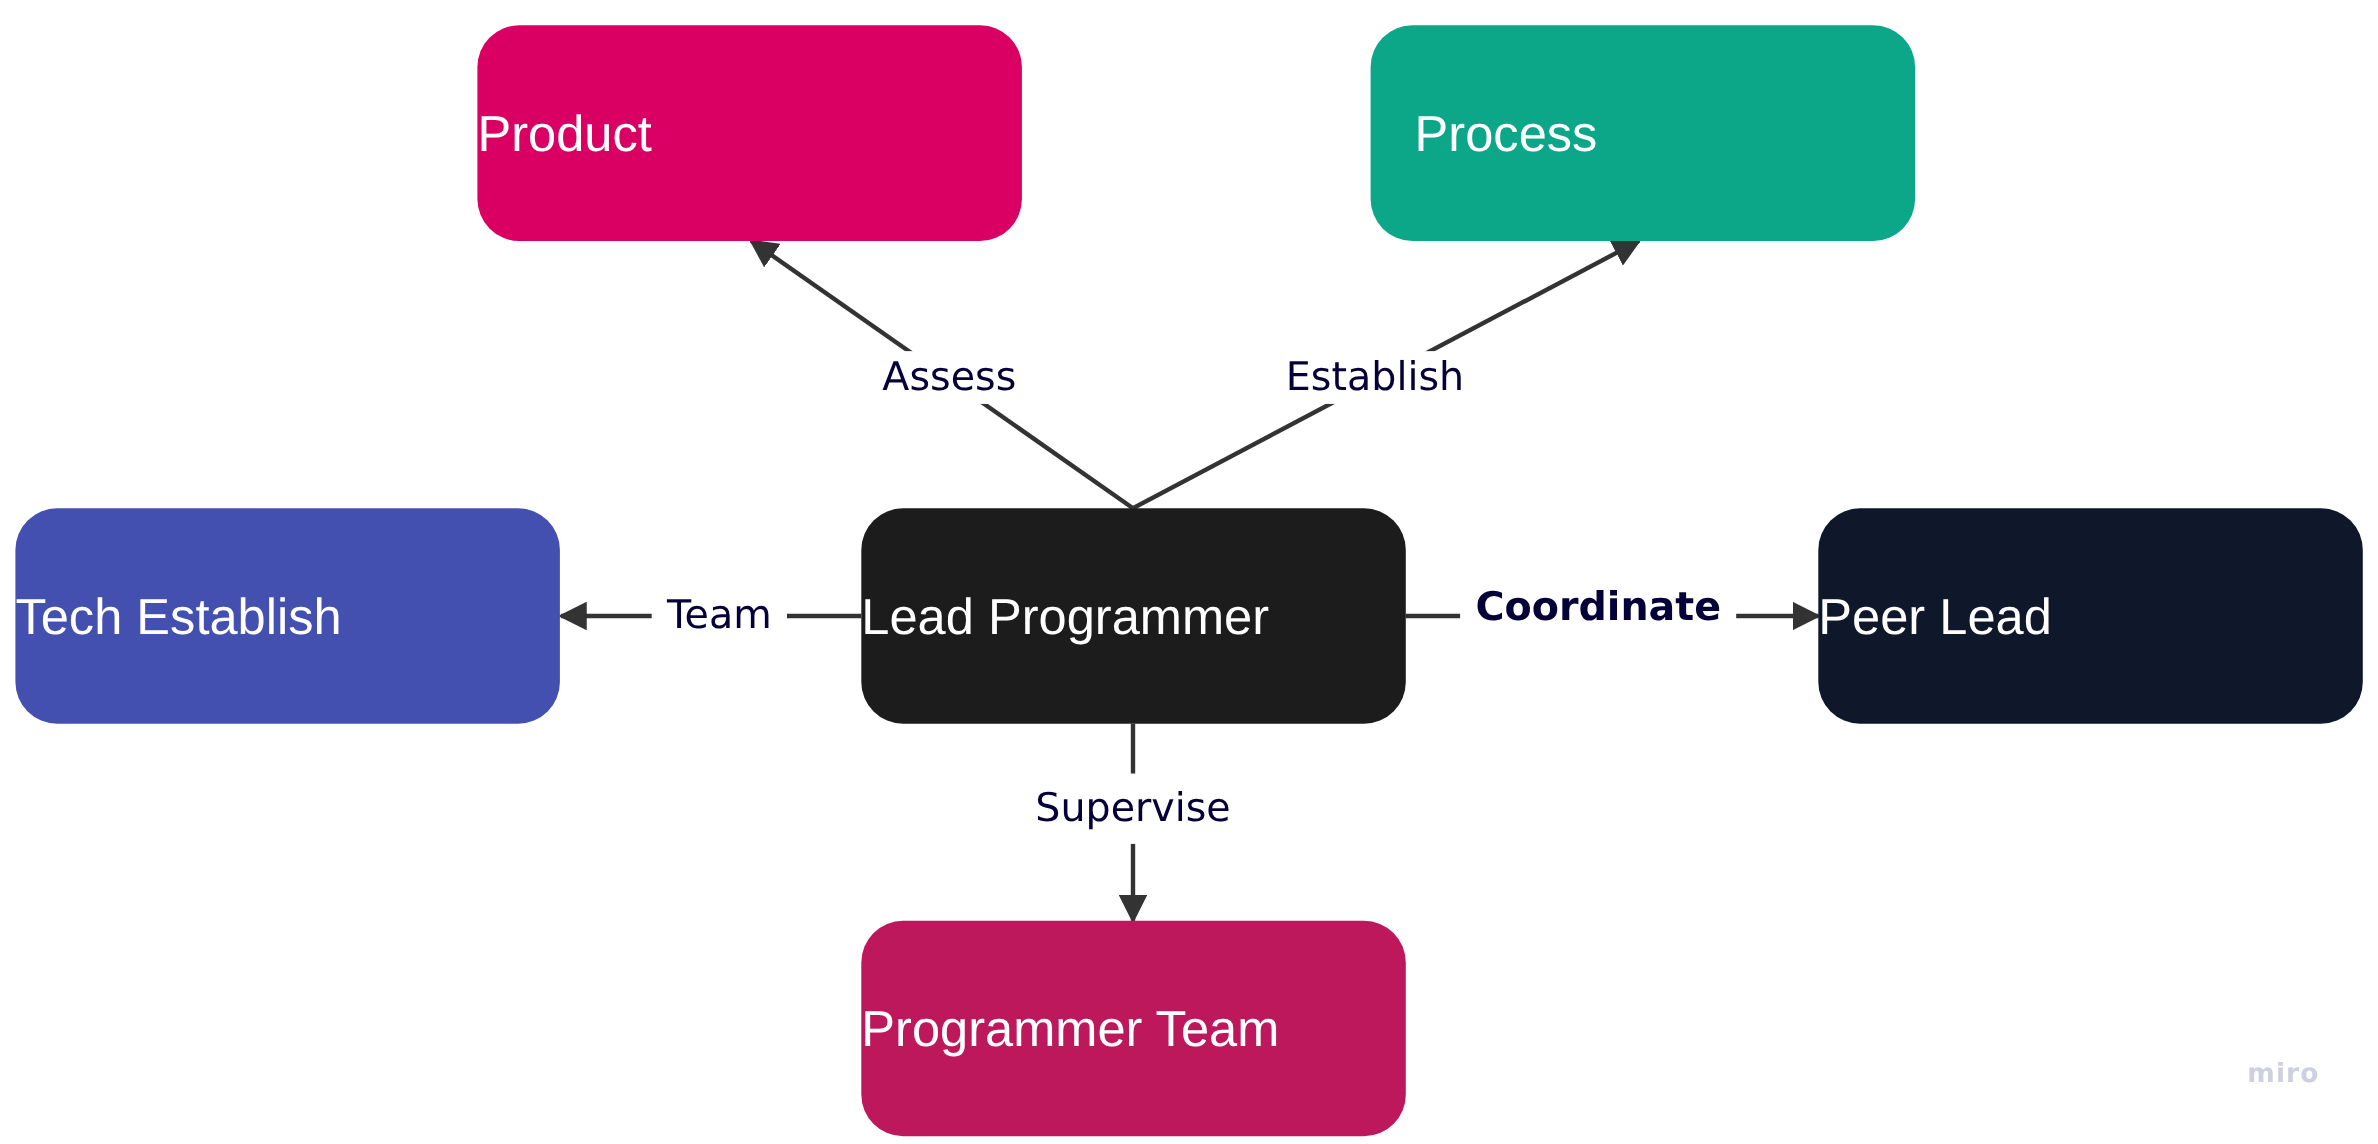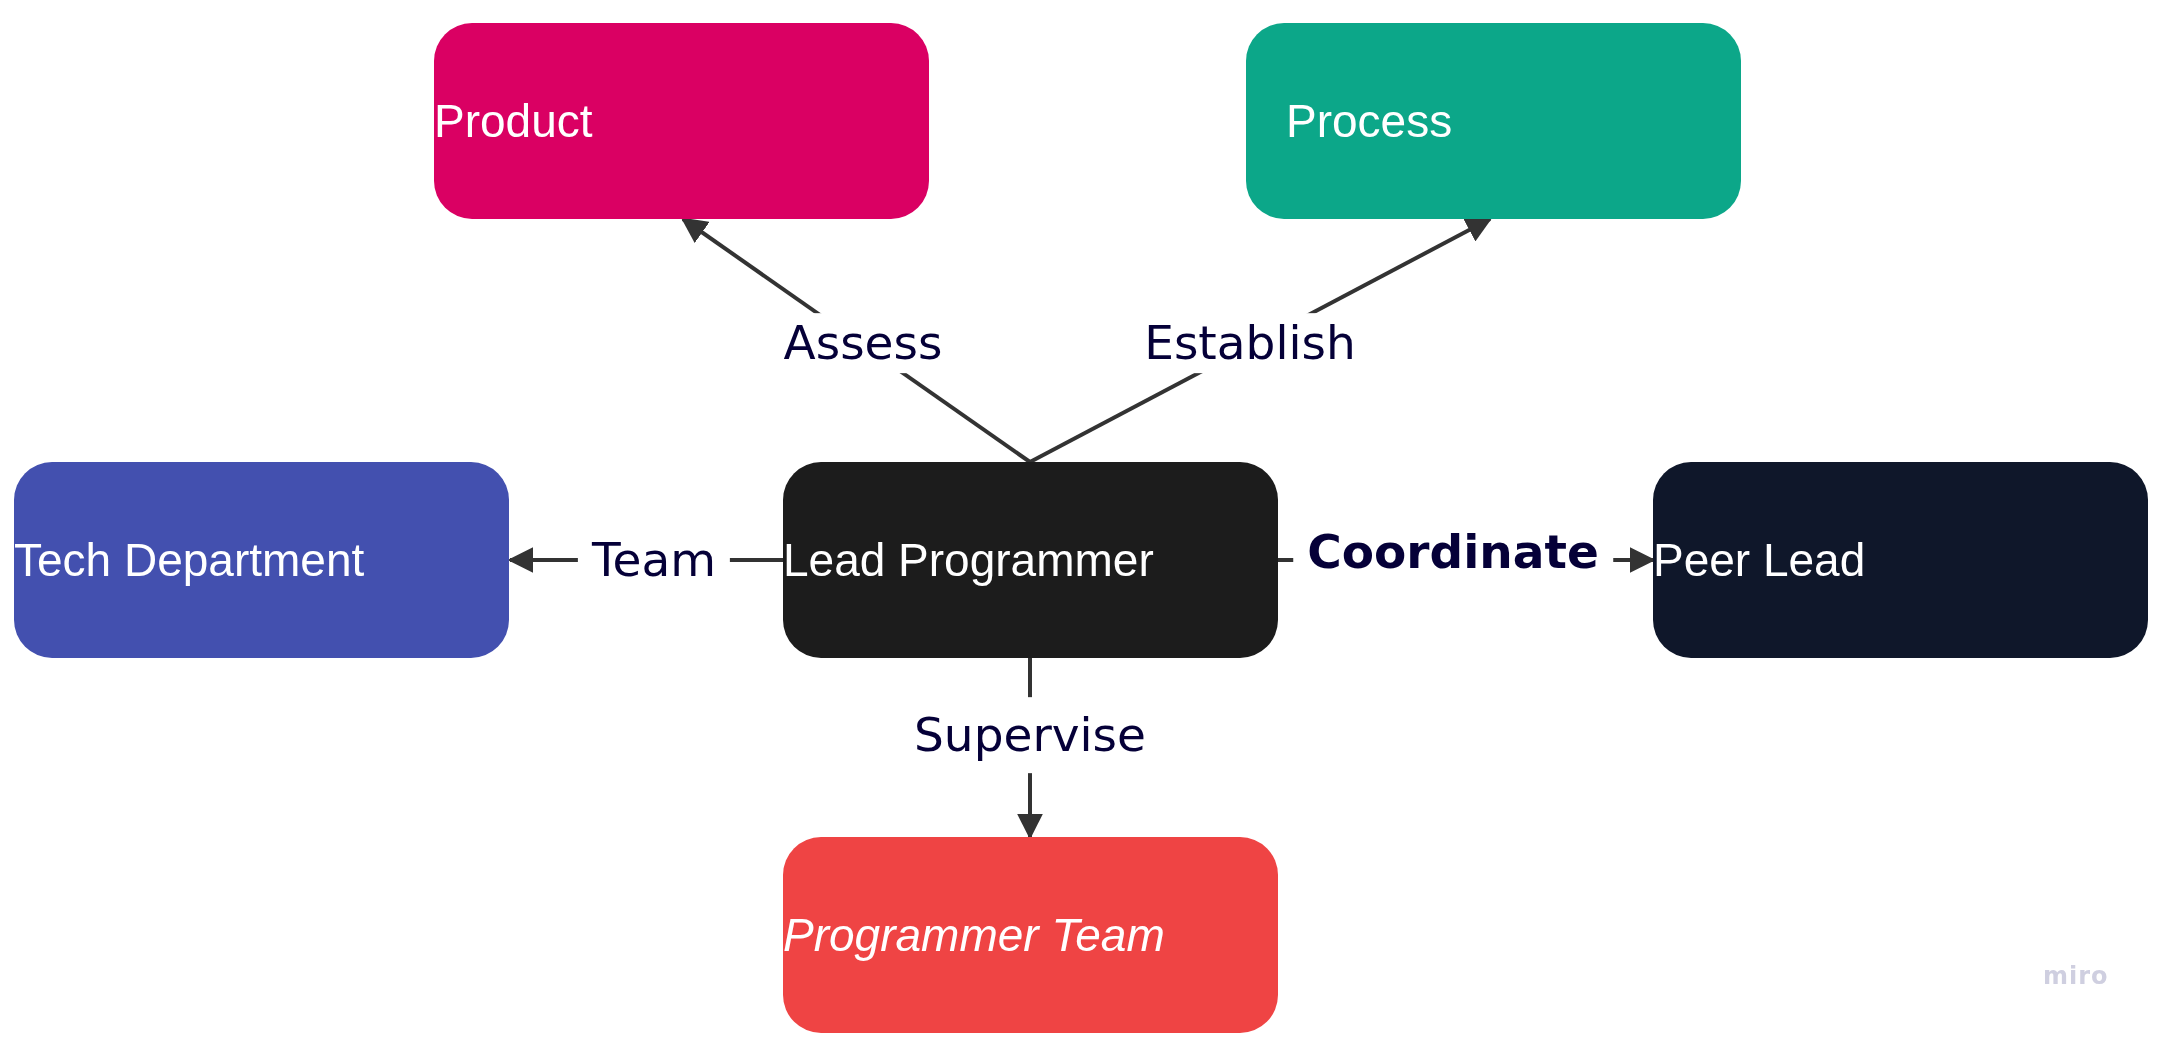--- a/index.html
+++ b/index.html
@@ -20,21 +20,21 @@
   #n-product  { left: 434px;  top: 23px;  }
   #n-process  { left: 1246px; top: 23px; padding-left: 40px;  }
   #n-tech     { left: 14px;   top: 462px; }
   #n-lead     { left: 783px;  top: 462px; }
   #n-peer     { left: 1653px; top: 462px; }
   #n-team     { left: 783px;  top: 837px; }
   .edge-label {
     position: absolute;
     transform: translate(-50%, -50%);
     font-family: "DejaVu Sans", sans-serif;
-    font-size: 47px;
+    font-size: 36px;
     color: #050038;
     background: #ffffff;
     padding: 4px 14px;
     white-space: nowrap;
     line-height: 1.1;
   }
   #lbl-assess    { left: 863px;  top: 343px; }
   #lbl-establish { left: 1250px; top: 343px; }
   #lbl-align     { left: 654px;  top: 560px; }
   #lbl-coordinate{ left: 1453px; top: 552px; font-weight: bold; }
@@ -64,29 +64,29 @@
     </g>
 </svg>
 
 <div class="node" id="n-product" style="background: rgb(218, 0, 99);">
   <span>Product</span>
 </div>
 <div class="node" id="n-process" style="background: rgb(12, 167, 137);">
   <span>Process</span>
 </div>
 <div class="node" id="n-tech" style="background: rgb(67, 80, 175);">
-  <span>Tech Department</span>
+  <span>Tech Establish</span>
 </div>
 <div class="node" id="n-lead" style="background: rgb(28, 28, 28);">
   <span>Lead Programmer</span>
 </div>
 <div class="node" id="n-peer" style="background: #0f172a;">
   <span>Peer Lead</span>
 </div>
-<div class="node" id="n-team" style="background: #ef4444; font-style: italic;">
+<div class="node" id="n-team" style="background: #be185d;">
   <span>Programmer Team</span>
 </div>
 
 <div class="edge-label" id="lbl-assess" style="color: rgb(5, 0, 56);">Assess</div>
 <div class="edge-label" id="lbl-establish" style="color: rgb(5, 0, 56);">Establish</div>
 <div class="edge-label" id="lbl-align" style="color: rgb(5, 0, 56);">Team</div>
 <div class="edge-label" id="lbl-coordinate" style="color: rgb(5, 0, 56);">Coordinate</div>
 <div class="edge-label" id="lbl-supervise" style="color: rgb(5, 0, 56);">Supervise</div>
 
 <div id="miro-logo" style="color: rgb(207, 207, 224);">miro</div>

